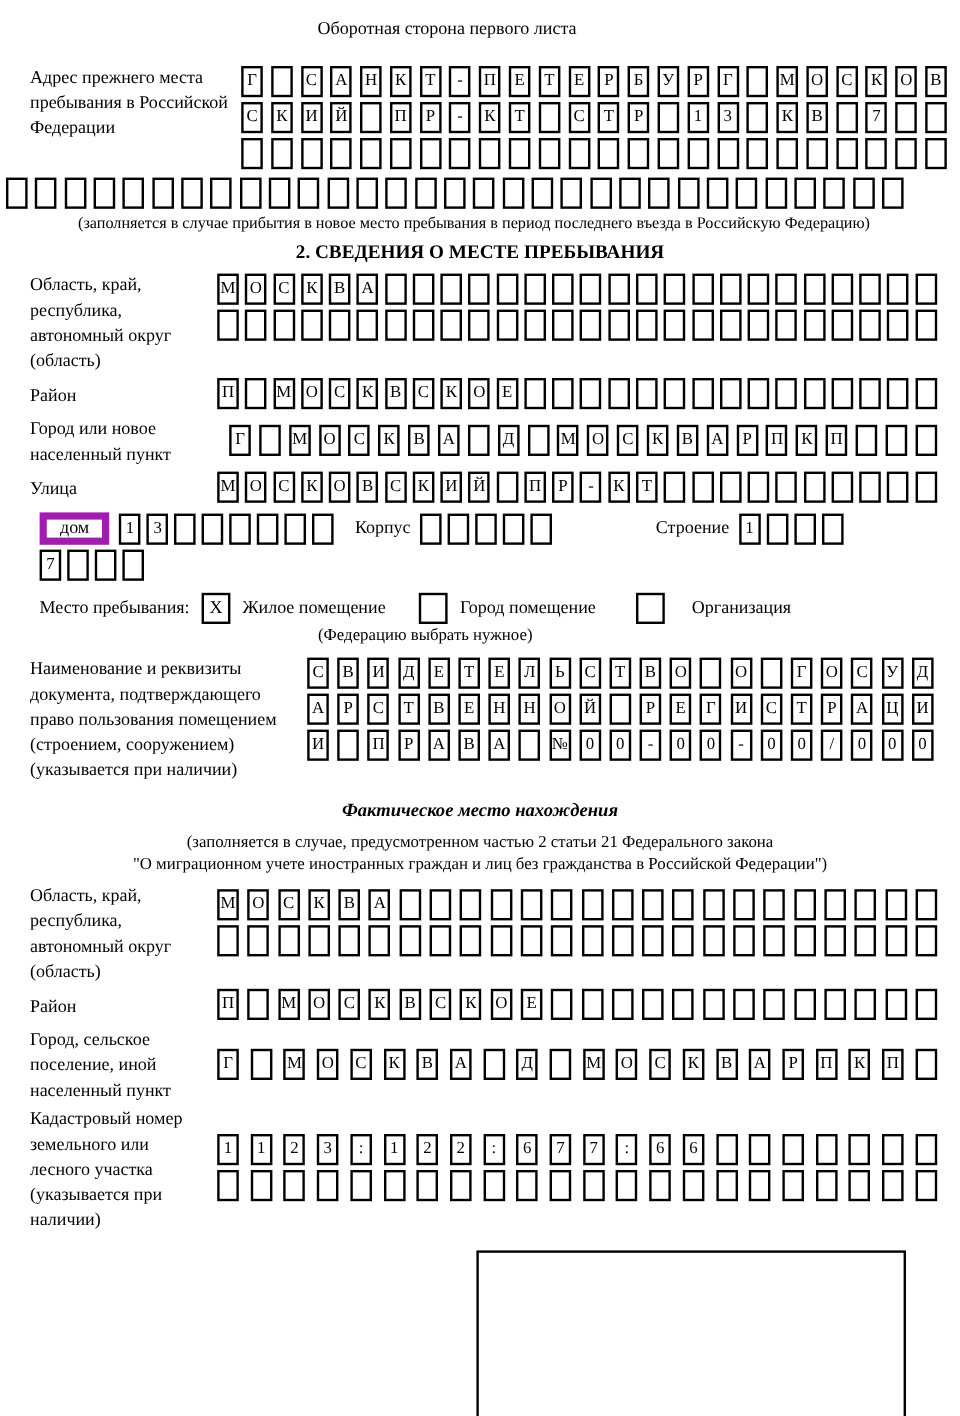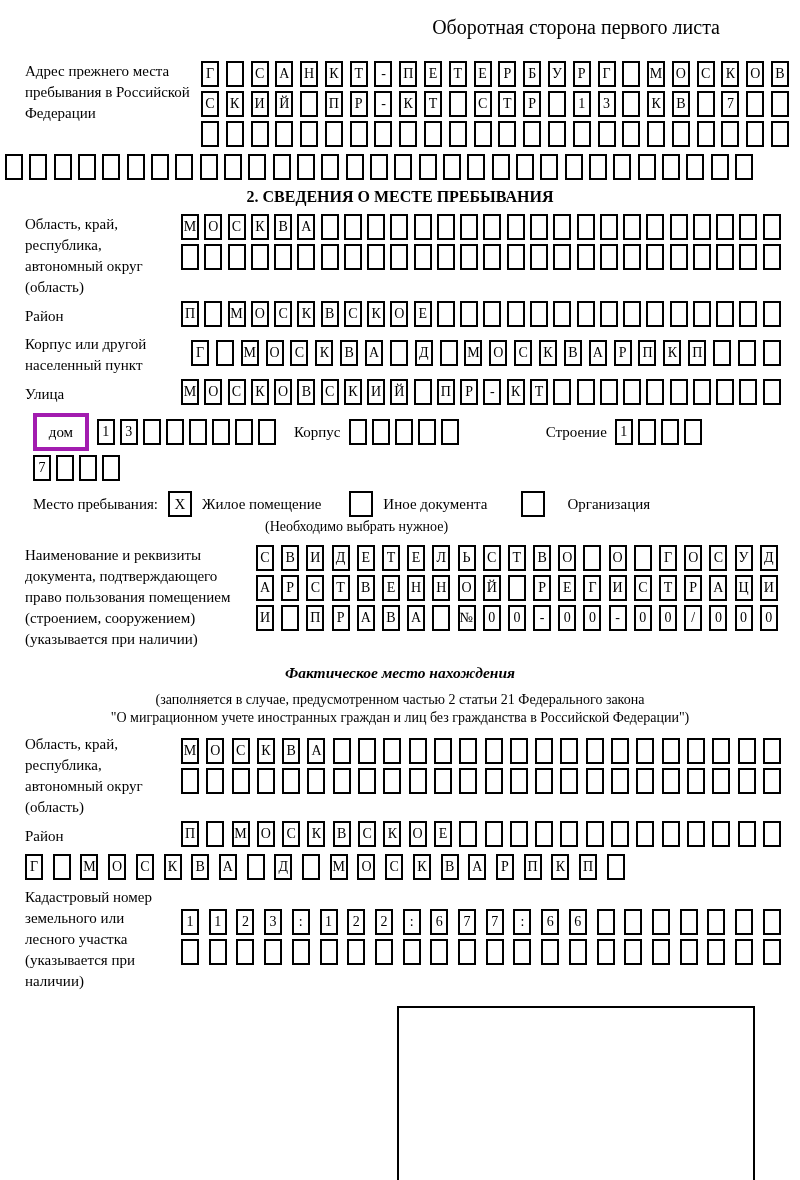--- a/index.html
+++ b/index.html
@@ -2,41 +2,41 @@
 <html><head>
 <meta charset="utf-8">
 <style>
   html,body{margin:0;padding:0;background:#fff;}
   body{
     width:800px;height:1180px;overflow:hidden;
     font-family:"Liberation Serif","DejaVu Serif",serif;
     color:#000;font-size:15px;
   }
   .page{padding:16px 0 0 25px;width:775px;}
-  .header-note{text-align:right;padding-right:80px;font-size:20px;margin-bottom:22px;}
+  .header-note{text-align:center;padding-right:80px;font-size:15px;margin-bottom:22px;}
   
   .cellrow{display:flex;justify-content:space-between;width:600px;margin-bottom:4px;}
   .cellrow-full{width:748px;margin-left:-20px;}
   .cellrow-doc{width:522px;}
   .cell{
     box-sizing:border-box;flex:0 0 18px;width:18px;height:26px;
     border:2px solid #000;display:flex;align-items:center;justify-content:center;
     font-size:14px;line-height:1;background:#fff;
   }
   .field{display:flex;align-items:flex-start;margin-bottom:3px;}
   .field.center{align-items:center;}
   .flabel{flex:0 0 150px;padding-right:6px;line-height:1.4;}
   .flabel-doc{flex:0 0 225px;}
   .rows{display:flex;flex-direction:column;}
   .caption{font-size:13.5px;margin:1px 0 6px 6px;}
   .caption.centered{text-align:center;margin-left:0;}
   .sect-title{text-align:center;font-weight:bold;font-size:16px;margin:8px 0 8px 0;}
   
   .houserow{display:flex;align-items:center;margin:4px 0 2px 8px;}
-  .bigbox{box-sizing:border-box;border:4px solid #a21caf;height:38px;display:flex;align-items:center;justify-content:center;background:#fff;}
+  .bigbox{box-sizing:border-box;border:6px solid #a21caf;height:27px;display:flex;align-items:center;justify-content:center;background:#fff;}
   .bigbox.dom{width:163px;margin-right:8px;}
   .bigbox.kv{width:198px;margin-right:8px;}
   .houserow .cellrow{margin-bottom:0;justify-content:flex-start;}
   .houserow .cell{margin-right:5px;}
   .inline-label{margin:0 8px 0 12px;}
   
   .stayrow{display:flex;align-items:center;margin:10px 0 2px 8px;}
   .cbox{box-sizing:border-box;width:24px;height:26px;border:2px solid #000;display:flex;align-items:center;justify-content:center;font-size:15px;margin:0 10px;background:#fff;}
   .stay-note{margin:2px 0 10px 240px;font-size:14px;}
   
@@ -164,20 +164,21 @@
       <span class="cell"></span>
       <span class="cell"></span>
       <span class="cell"></span>
       <span class="cell"></span>
       <span class="cell"></span>
       <span class="cell"></span>
       <span class="cell"></span>
       <span class="cell"></span>
       <span class="cell"></span>
     </div>
+  <div class="caption centered" style="width:760px;margin-left:-10px;">(заполняется в случае прибытия в новое место пребывания в период последнего въезда в Российскую Федерацию)</div>
 
   <div class="sect-title" style="width:750px;">2. СВЕДЕНИЯ О МЕСТЕ ПРЕБЫВАНИЯ</div>
 
   <div class="field">
     <div class="flabel">Область, край, республика, автономный округ (область)</div>
     <div class="rows">
       <div class="cellrow">
           <span class="cell">М</span>
           <span class="cell">О</span>
           <span class="cell">С</span>
@@ -262,21 +263,21 @@
         <span class="cell"></span>
         <span class="cell"></span>
         <span class="cell"></span>
         <span class="cell"></span>
         <span class="cell"></span>
         <span class="cell"></span>
       </div>
   </div>
 
   <div class="field center">
-    <div class="flabel">Корпус или другой населенный пункт</div>
+    <div class="flabel">Город или новое населенный пункт</div>
     <div class="cellrow" style="width:590px;margin-left:10px;">
         <span class="cell">Г</span>
         <span class="cell"></span>
         <span class="cell">М</span>
         <span class="cell">О</span>
         <span class="cell">С</span>
         <span class="cell">К</span>
         <span class="cell">В</span>
         <span class="cell">А</span>
         <span class="cell"></span>
@@ -366,25 +367,25 @@
         <span class="cell"></span>
         <span class="cell"></span>
       </div>
   </div>
 
   <div class="stayrow">
     <span>Место пребывания:</span>
     <span class="cbox">X</span>
     <span>Жилое помещение</span>
     <span class="cbox" style="margin-left:28px;"></span>
-    <span>Иное документа</span>
+    <span>Город помещение</span>
     <span class="cbox" style="margin-left:34px;margin-right:22px;"></span>
     <span>Организация</span>
   </div>
-  <div class="stay-note">(Необходимо выбрать нужное)</div>
+  <div class="stay-note">(Федерацию выбрать нужное)</div>
 
   <div class="field">
     <div class="flabel flabel-doc">Наименование и реквизиты документа, подтверждающего право пользования помещением (строением, сооружением) (указывается при наличии)</div>
     <div class="rows">
       <div class="cellrow cellrow-doc">
           <span class="cell">С</span>
           <span class="cell">В</span>
           <span class="cell">И</span>
           <span class="cell">Д</span>
           <span class="cell">Е</span>
@@ -540,20 +541,21 @@
         <span class="cell"></span>
         <span class="cell"></span>
         <span class="cell"></span>
         <span class="cell"></span>
         <span class="cell"></span>
         <span class="cell"></span>
       </div>
   </div>
 
   <div class="field center">
+    <div class="flabel">Город, сельское поселение, иной населенный пункт</div>
     <div class="cellrow">
         <span class="cell">Г</span>
         <span class="cell"></span>
         <span class="cell">М</span>
         <span class="cell">О</span>
         <span class="cell">С</span>
         <span class="cell">К</span>
         <span class="cell">В</span>
         <span class="cell">А</span>
         <span class="cell"></span>

